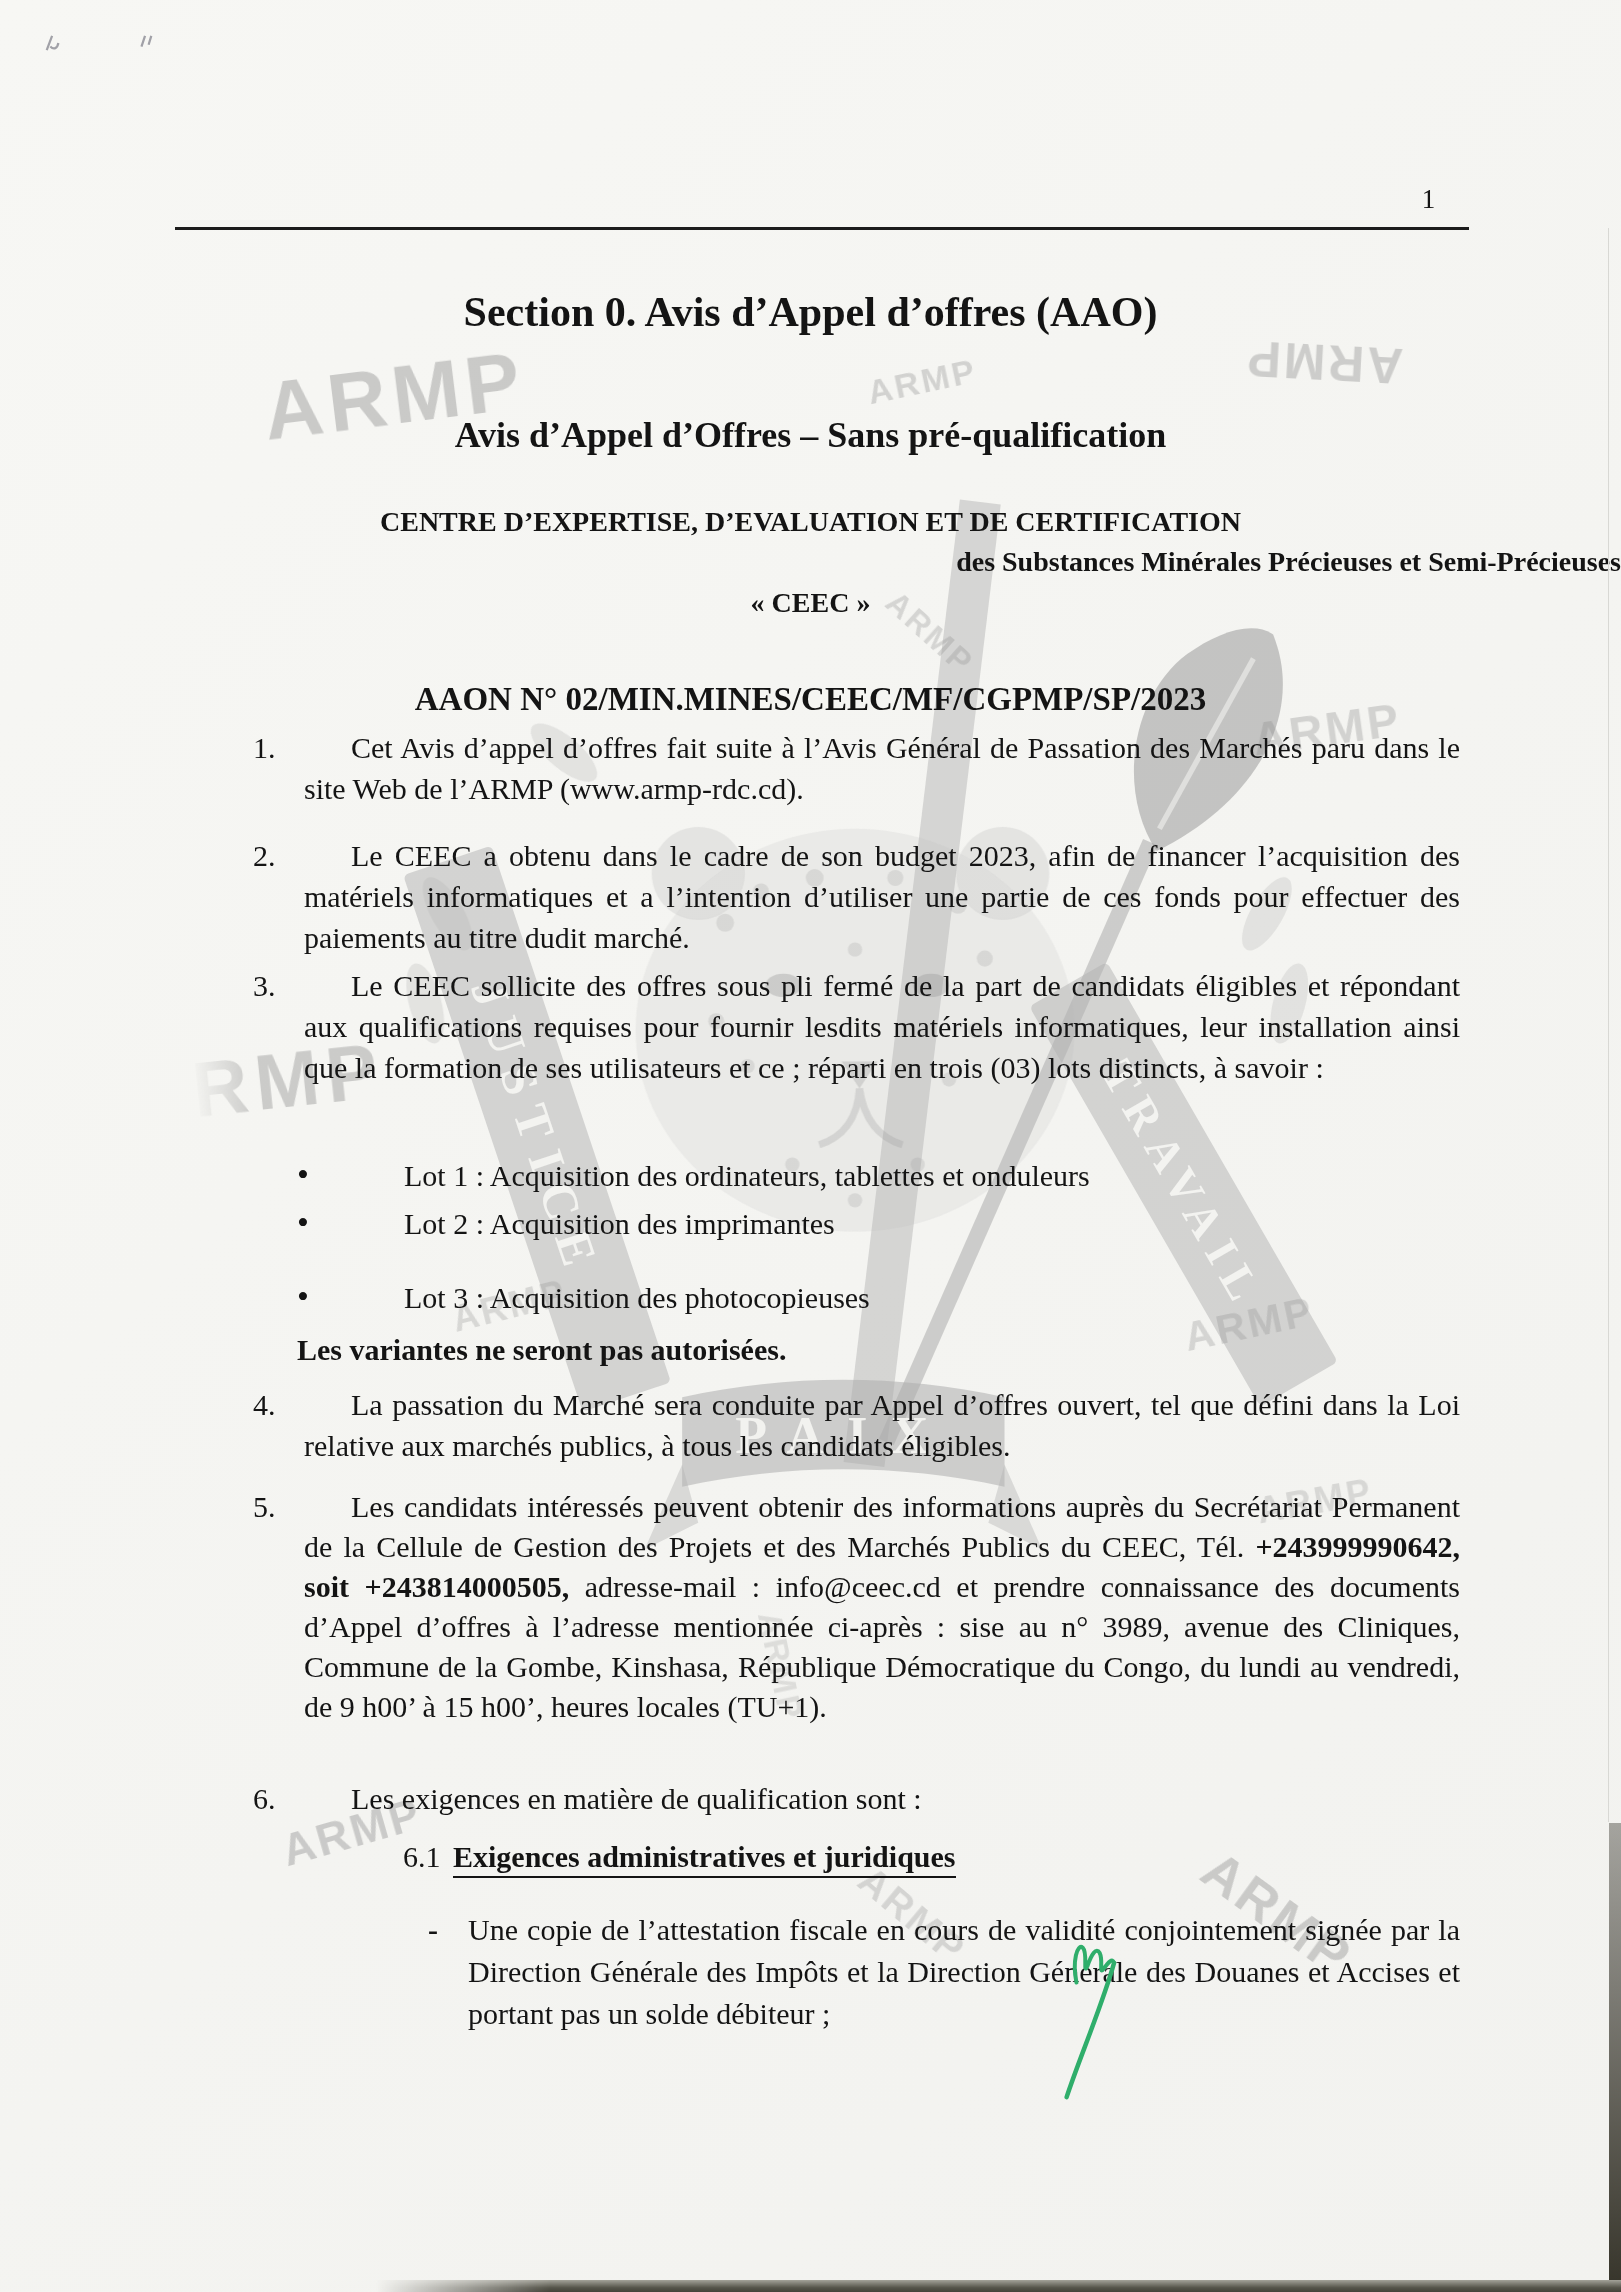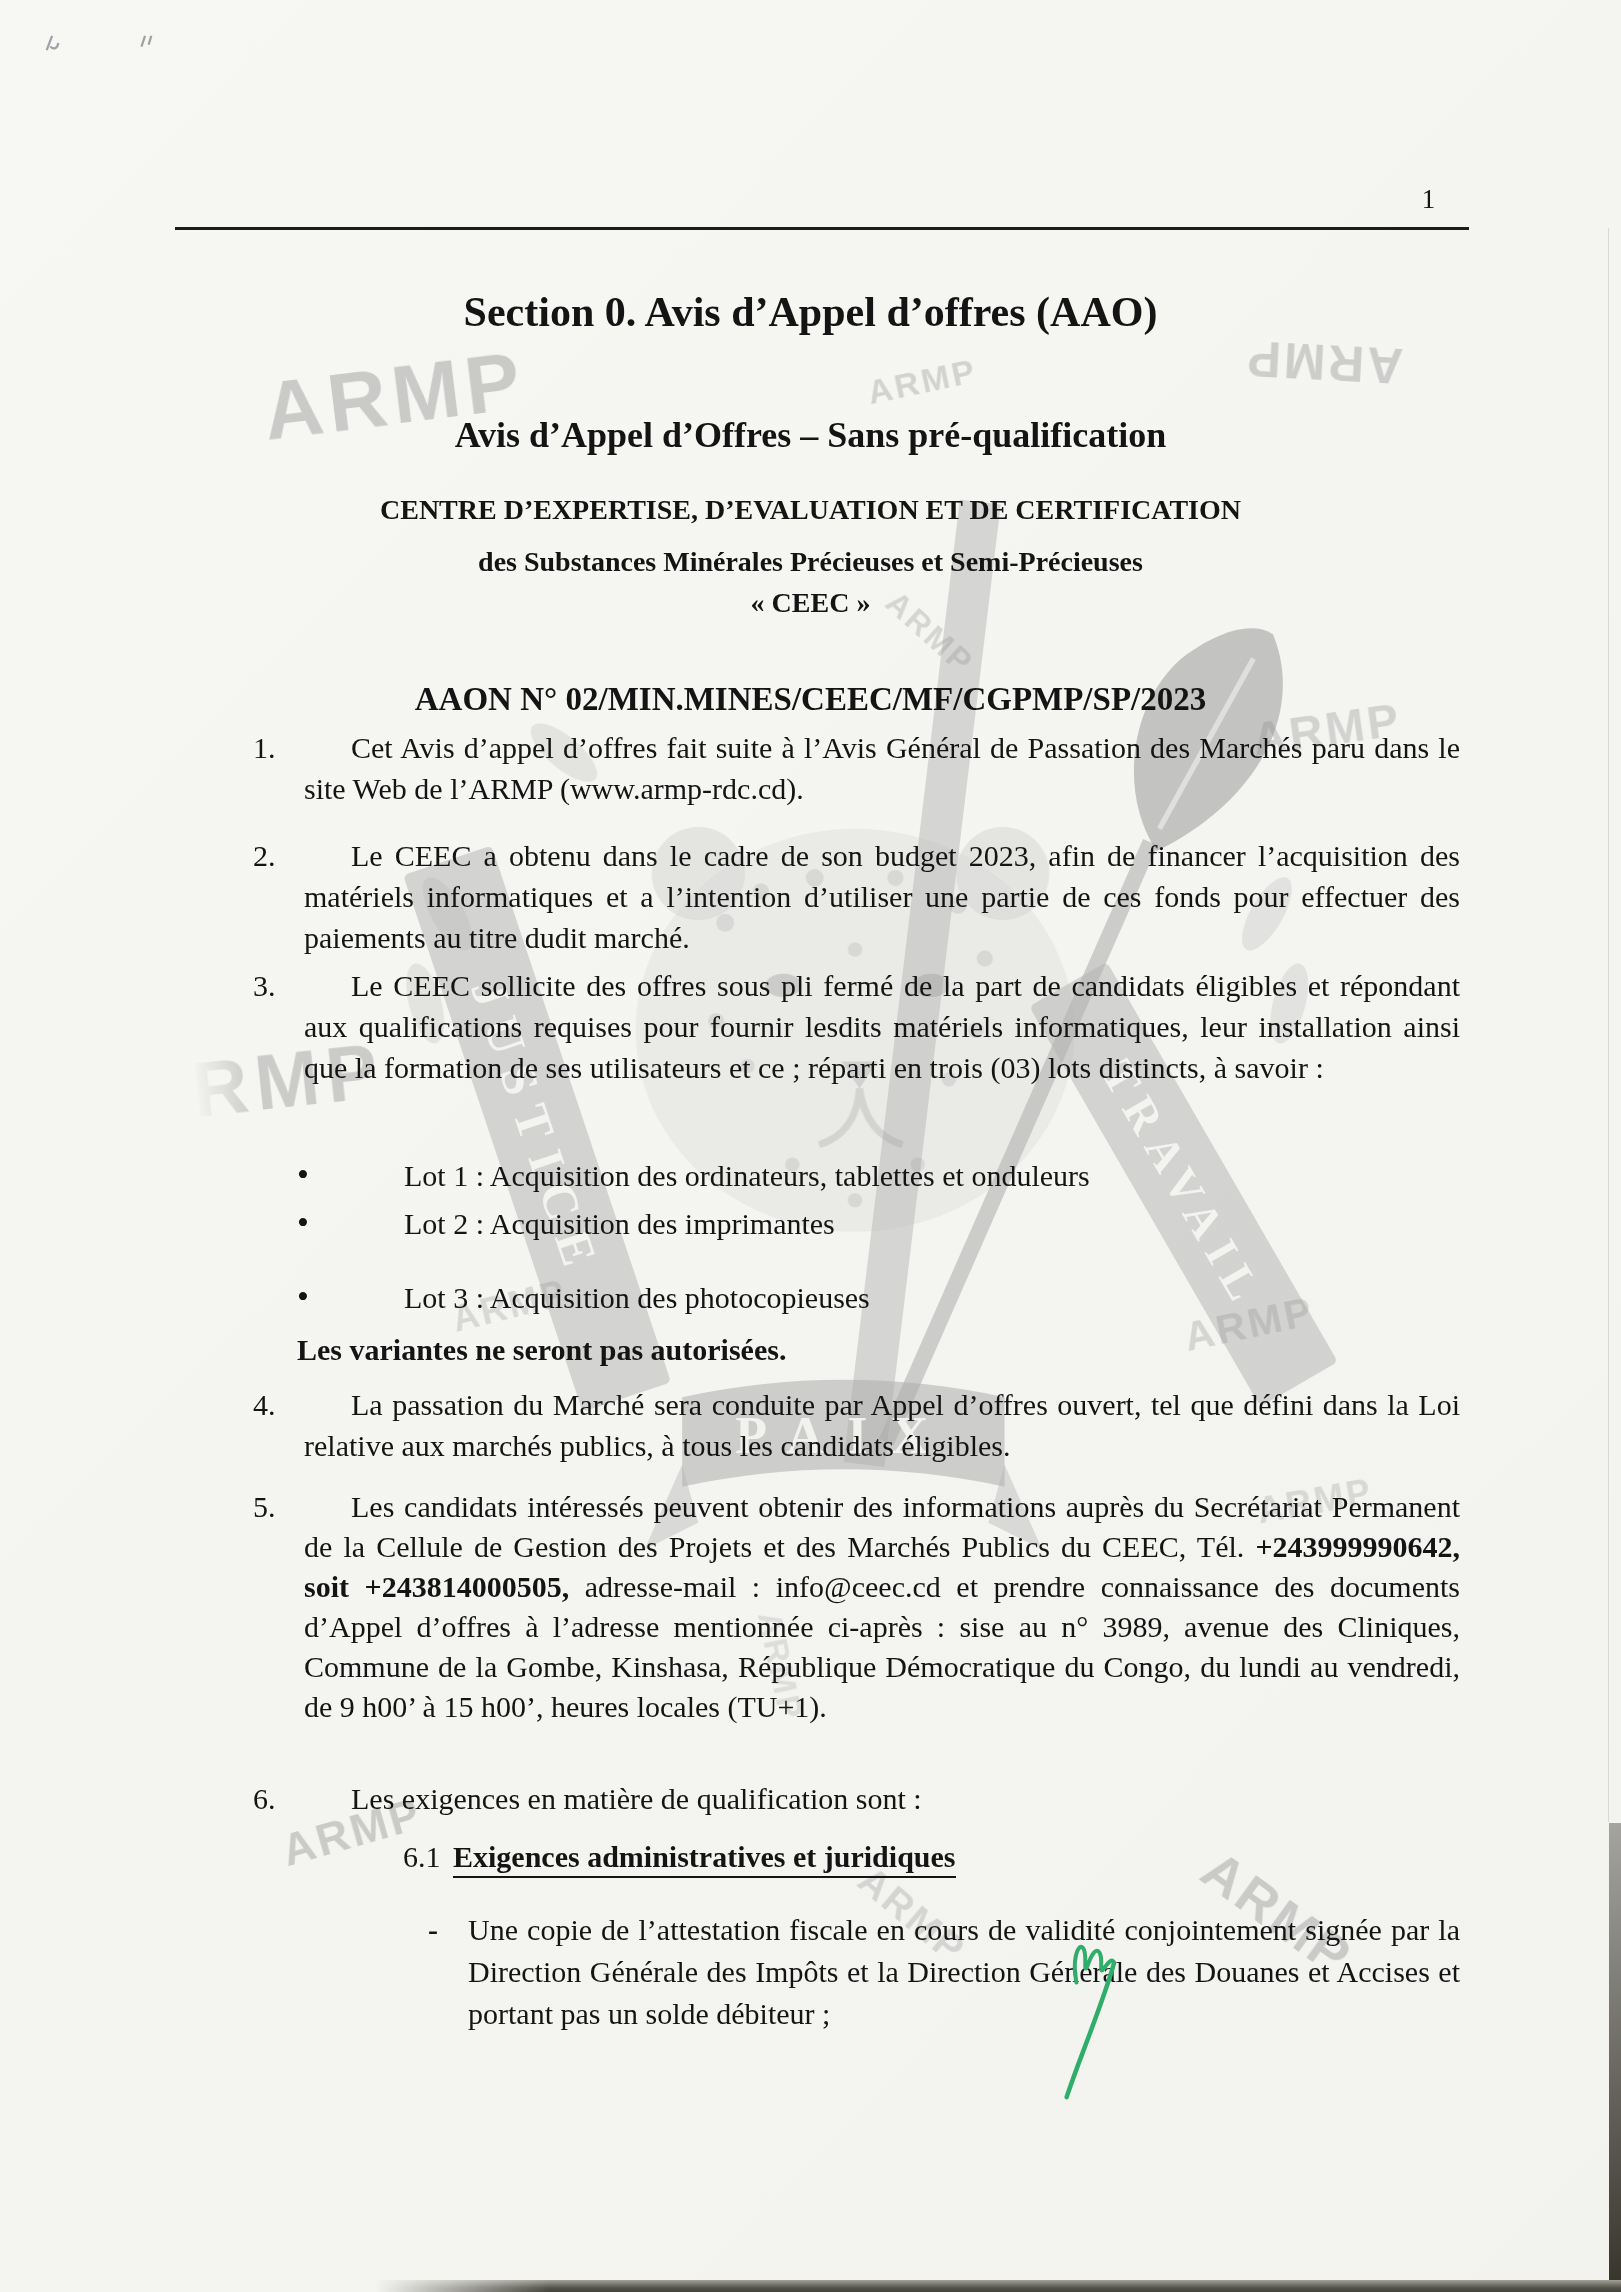--- a/index.html
+++ b/index.html
@@ -143,22 +143,22 @@
   <svg class="corner-marks" width="143" height="36" viewBox="0 0 160 40">
     <path d="M12,28 L18,12 M16,24 C20,28 24,26 25,20" stroke="#8b8b94" stroke-width="2.5" fill="none" opacity=".8"></path>
     <path d="M118,24 L122,12 M126,22 L129,12" stroke="#8b8b94" stroke-width="2.5" fill="none" opacity=".8"></path>
   </svg>
 
   <div class="pagenum">1</div>
   <div class="rule"></div>
 
   <div class="h-title" style="top:288px;font-size:42px;">Section 0. Avis d’Appel d’offres (AAO)</div>
   <div class="h-title" style="top:414px;font-size:36px;">Avis d’Appel d’Offres – Sans pré-qualification</div>
-  <div class="h-title" style="top:494px;font-size:28px;">CENTRE D’EXPERTISE, D’EVALUATION ET DE CERTIFICATION</div>
-  <div class="h-title" style="top:546px;font-size:28px;">des Substances Minérales Précieuses et Semi-Précieuses</div>
+  <div class="h-title" style="top:506px;font-size:28px;">CENTRE D’EXPERTISE, D’EVALUATION ET DE CERTIFICATION</div>
+  <div class="h-title" style="top:546px;font-size:28px;text-align:right;">des Substances Minérales Précieuses et Semi-Précieuses</div>
   <div class="h-title" style="top:587px;font-size:28px;">« CEEC »</div>
   <div class="h-title" style="top:661px;font-size:33px;margin-top:20px;">AAON N° 02/MIN.MINES/CEEC/MF/CGPMP/SP/2023</div>
 
   <div class="para" style="top:727px;">
     <span class="num">1.</span>
     <div class="indent"><span>Cet Avis d’appel d’offres fait suite à l’Avis Général de Passation des Marchés paru dans le site Web de l’ARMP (</span><span class="u">www.armp-rdc.cd</span><span>).</span></div>
   </div>
 
   <div class="para" style="top:835px;">
     <span class="num">2.</span>

